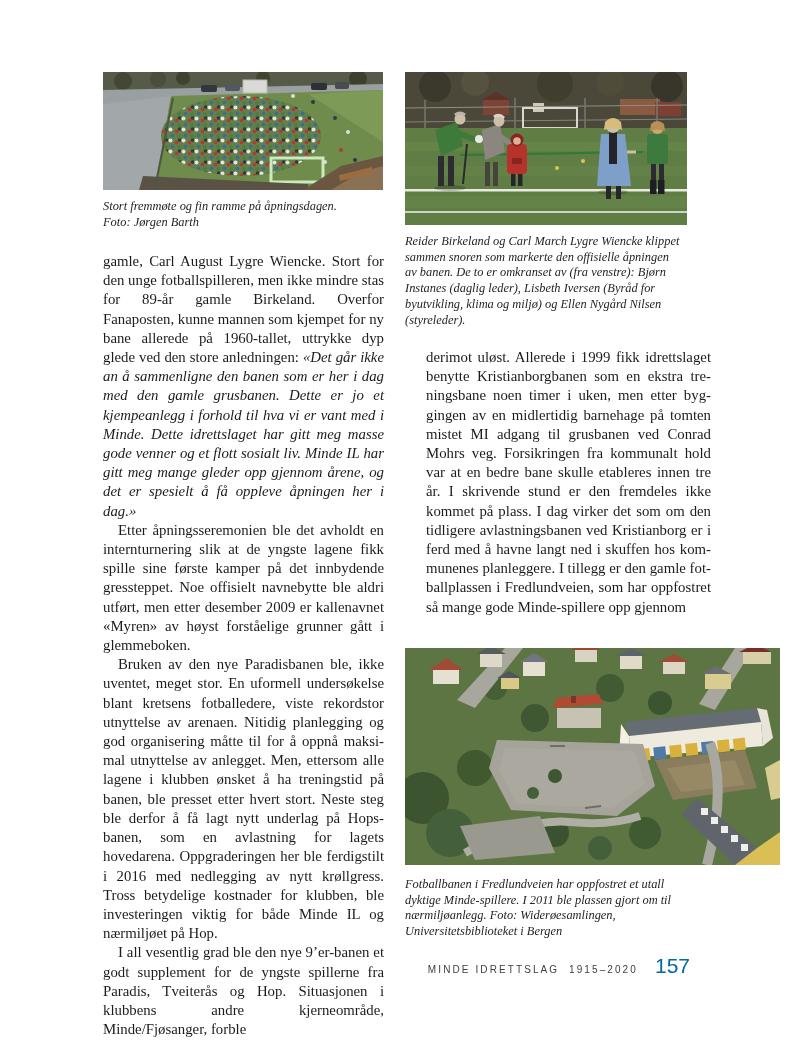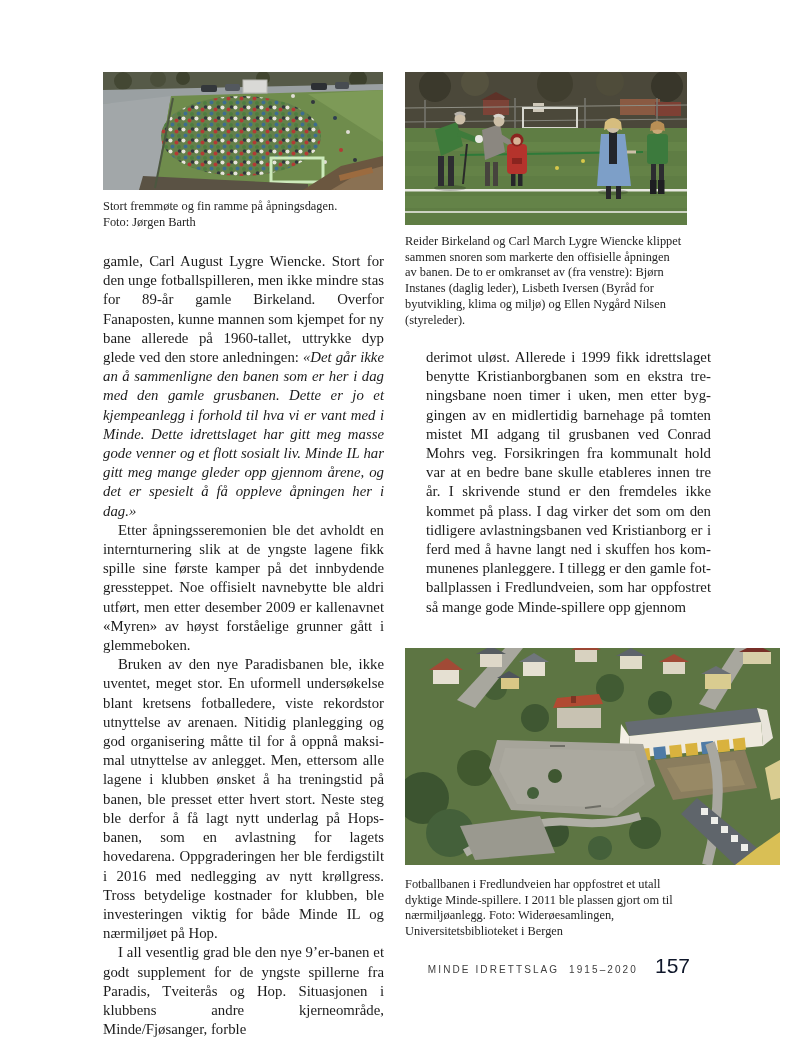--- a/index.html
+++ b/index.html
@@ -3,39 +3,39 @@
 <meta charset="utf-8">
 <style>
   html,body{margin:0;padding:0;}
   body{
     width:800px;height:1047px;background:#ffffff;position:relative;
     font-family:"Liberation Serif", serif;color:#1b1b1b;overflow:hidden;
   }
   .photo{position:absolute;overflow:hidden;}
   .photo svg{display:block;}
   .caption{
-    position:absolute;font-size:12.4px;line-height:15.7px;
+    position:absolute;font-style:italic;font-size:12.4px;line-height:15.7px;
     color:#242424;white-space:pre-line;
   }
   .bodycol{
     position:absolute;font-size:14.8px;line-height:19.2px;text-align:justify;
     color:#1b1b1b;
   }
   .bodycol p{margin:0;}
   .bodycol p.ind{text-indent:15px;}
   .bodycol em{font-style:italic;}
   .footer{
     position:absolute;display:flex;align-items:baseline;justify-content:flex-end;gap:17px;
   }
   .running{
     font-family:Liberation Sans, sans-serif;font-size:10px;letter-spacing:2.1px;
     color:#3e3e3e;white-space:pre;
   }
   .pagenum{
-    font-family:"Liberation Sans", sans-serif;font-size:21px;color:#0f172a;
+    font-family:"Liberation Sans", sans-serif;font-size:21px;color:#0369a1;
   }
 </style>
 </head>
 <body>
 
 <div class="photo" style="left:103px;top:72px;width:280px;height:118px">
   <svg width="280" height="118" viewBox="0 0 280 118">
     <rect width="280" height="118" fill="#70874c"></rect>
     <rect width="280" height="18" fill="#565a48"></rect>
     <g>

